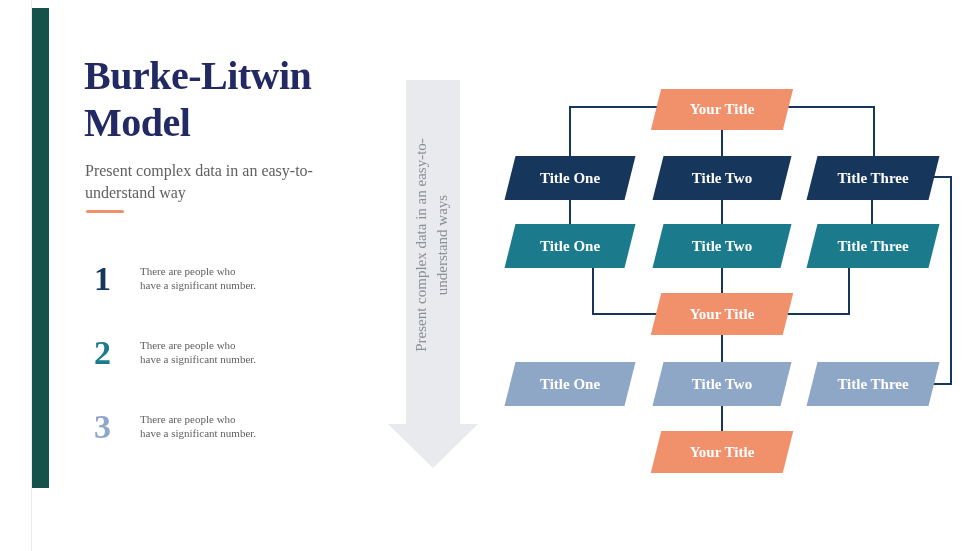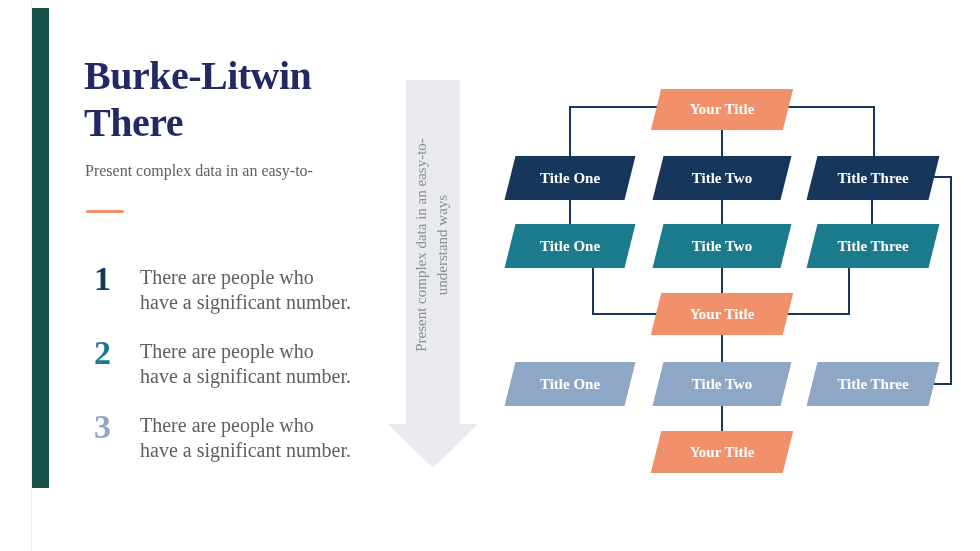--- a/index.html
+++ b/index.html
@@ -18,21 +18,21 @@
   .subtitle{position:absolute;left:53px;top:160px;color:#5f5f5f;font-size:16px;line-height:1.35;}
   .subtitle .sl{display:block;}
 
   .divider{position:absolute;left:54px;top:210px;width:38px;height:3px;background:#F0916C;border-radius:2px;}
 
   .item{position:absolute;left:62px;display:flex;align-items:flex-start;gap:10px;}
   .num{width:36px;font-size:34px;font-weight:bold;line-height:1;display:inline-block;}
   .num-navy{color:#16365C;}
   .num-teal{color:#1B7B8C;}
   .num-light{color:#8FA7C7;}
-  .itext{display:inline-block;color:#5f5f5f;font-size:20px;line-height:1.25;padding-top:3px;}
+  .itext{display:inline-block;color:#5f5f5f;font-size:11px;line-height:1.25;padding-top:3px;}
   .itext .il{display:block;}
 
   
   .arrow-body{position:absolute;left:374px;top:80px;width:54px;height:344px;background:#E8EAEE;}
   .arrow-head{position:absolute;left:356px;top:424px;width:0;height:0;
     border-left:45px solid transparent;border-right:45px solid transparent;border-top:44px solid #E8EAEE;}
   .arrow-label{position:absolute;left:231px;top:223px;width:340px;height:44px;
     transform:rotate(-90deg);transform-origin:center;
     color:#8a8f94;font-size:15px;line-height:1.4;text-align:center;}
   .arrow-label .al{display:block;}
@@ -50,25 +50,26 @@
 </style>
 </head>
 <body>
 
 <div class="slide">
 
   <div class="stripe"></div>
 
   <div class="title">
     <span class="tl">Burke-Litwin</span>
-    <span class="tl">There</span>
+    <span class="tl">Model</span>
   </div>
 
   <div class="subtitle">
     <span class="sl">Present complex data in an easy-to-</span>
+    <span class="sl">understand way</span>
   </div>
 
   <div class="divider"></div>
 
   <div class="item" style="top:262px">
     <span class="num num-navy">1</span>
     <span class="itext">
       <span class="il">There are people who</span>
       <span class="il">have a significant number.</span>
     </span>

